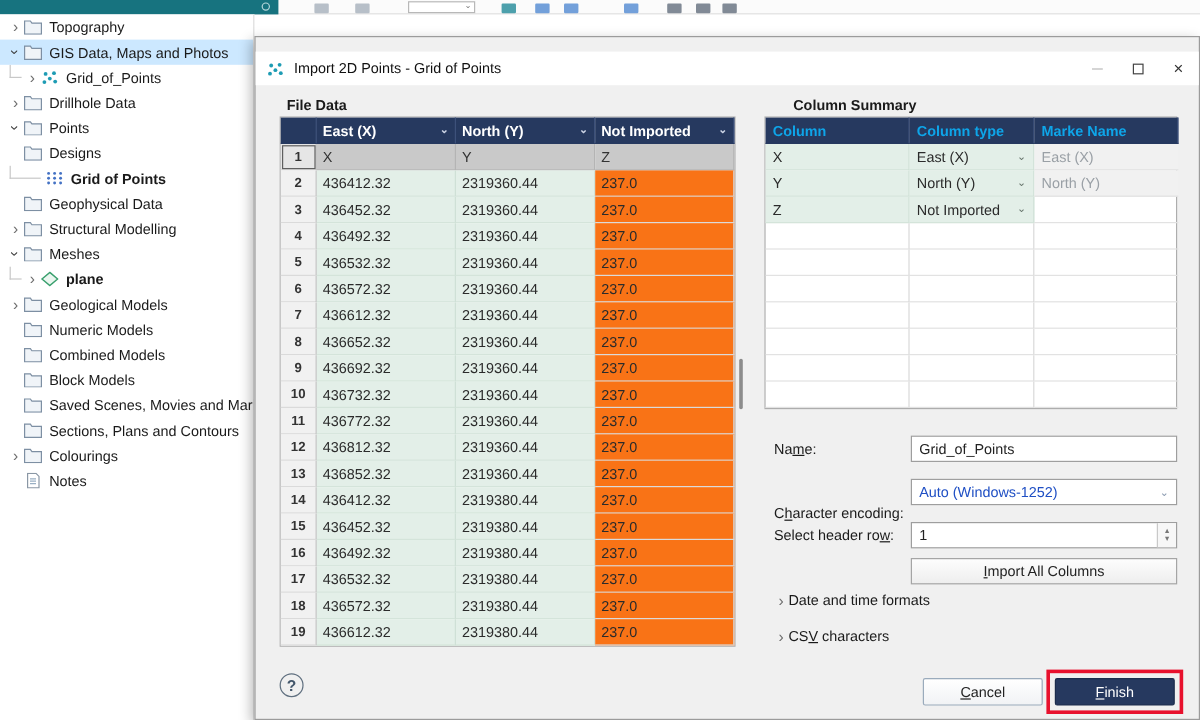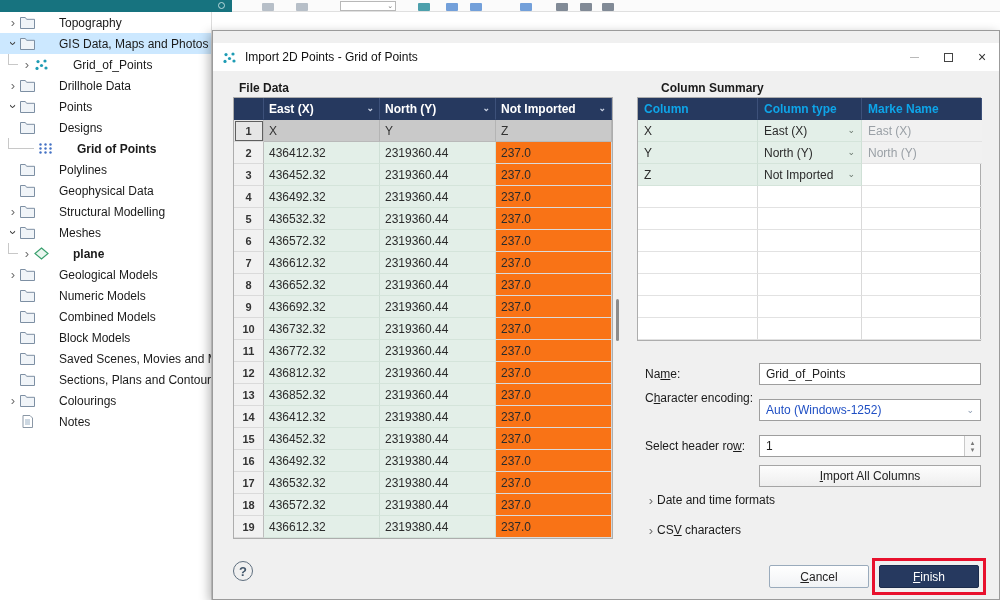--- a/index.html
+++ b/index.html
@@ -18,21 +18,21 @@
 .sidebar{position:absolute;left:0;top:12px;width:212px;height:588px;background:#fff;overflow:hidden;border-right:1px solid #dcdcdc}
 .tree-item{display:flex;align-items:center;height:21px;white-space:nowrap;padding-left:6px;overflow:hidden}
 .tree-item.selected{background:var(--selected,#cce8ff)}
 .tree-item.bold .tlabel{font-weight:bold}
 .chev{width:14px;min-width:14px;display:inline-flex;justify-content:center;color:#6e6e6e;font-size:13px;line-height:13px}
 .chev.down{transform:rotate(90deg);color:#3c3c3c}
 .chev.hidden{visibility:hidden}
 .elbow{width:10px;min-width:10px;height:11px;border-left:1px solid #c8c8c8;border-bottom:1px solid #c8c8c8;align-self:flex-start;margin:0 2px 0 2px}
 .elbow.wide{width:26px;min-width:26px;margin-right:4px}
 .ticon{width:15px;min-width:15px;height:13px;display:inline-flex;margin-right:5px}
-.tlabel{margin-left:19px}
+.tlabel{margin-left:1px}
 
 
 .dialog{position:absolute;left:212px;top:30px;width:788px;height:570px;background:#f0f0f0;border:1px solid #9b9b9b;box-shadow:-3px 3px 10px rgba(0,0,0,.28)}
 .dlg-title{position:absolute;left:0;top:12px;width:100%;height:28px;background:#fff;display:flex;align-items:center;padding-left:9px}
 .dlg-title .ticon{margin-right:8px}
 .dlg-title-text{color:#111}
 .dlg-controls{position:absolute;right:0;top:0;height:28px;display:flex}
 .dlg-btn{width:34px;height:28px;display:flex;align-items:center;justify-content:center;color:#333;font-size:14px}
 .min-glyph{width:9px;height:1px;background:#b9b9b9}
 .max-glyph{width:9px;height:9px;border:1px solid #444}
@@ -64,21 +64,21 @@
 .cs-cell.c2{width:104px;min-width:104px;justify-content:space-between}
 .cs-cell.c3{width:120px;min-width:120px;border-right:none}
 .cs-row.head .cs-cell{background:var(--navy,#26395f);color:#0ea5e9;border-right:1px solid #3d517a;border-bottom:1px solid var(--navy,#26395f);font-weight:600}
 .cs-cell.green{background:var(--green,#e3efe8);border-right:1px solid #cfe0d6;border-bottom:1px solid #d4e4da}
 .cs-cell.dis{background:#f1f1f1;color:#9aa0a6}
 
 
 .fld-label{position:absolute;left:432px}
 .inp{position:absolute;left:546px;width:222px;height:22px;background:#fff;border:1px solid #9e9e9e;display:flex;align-items:center;padding:0 6px;color:#222}
 #nameLabel{top:336px}      #nameInput{top:332px}
-#encLabel{top:360px}       #encInput{top:368px;color:var(--link,#1f4fc4);justify-content:space-between}
+#encLabel{top:390px}       #encInput{top:368px;color:var(--link,#1f4fc4);justify-content:space-between}
 #hdrLabel{top:408px}       #hdrInput{top:404px;padding-right:0}
 .combo-chev{color:#8a9ab0;font-size:9px}
 .spin{margin-left:auto;width:16px;height:20px;border-left:1px solid #c9c9c9;display:flex;flex-direction:column;align-items:center;justify-content:center;color:#777;font-size:7px;line-height:7px;background:#f7f7f7}
 .btn-flat{position:absolute;left:546px;top:434px;width:222px;height:22px;border:1px solid #a5a5a5;background:linear-gradient(#fdfdfd,#eeeeee);display:flex;align-items:center;justify-content:center;color:#222}
 .collap{position:absolute;left:432px;display:flex;align-items:center}
 .collap .chev{width:12px;min-width:12px}
 #dateCollap{top:462px}
 #csvCollap{top:492px}
 
 
@@ -190,29 +190,20 @@
         </span>
         <span class="tlabel">Grid of Points</span>
       </div>
       <div class="tree-item">
         <span class="chev hidden"></span>
         <span class="ticon">
           <svg width="15" height="13" viewBox="0 0 15 13">
             <path d="M.5 1.5h4.8l1.3 1.8h7.9v9.2H.5z" fill="#f0f4f8" stroke="#7d8fa3"></path>
           </svg>
         </span>
-        <span class="tlabel">Polylines</span>
-      </div>
-      <div class="tree-item">
-        <span class="chev hidden"></span>
-        <span class="ticon">
-          <svg width="15" height="13" viewBox="0 0 15 13">
-            <path d="M.5 1.5h4.8l1.3 1.8h7.9v9.2H.5z" fill="#f0f4f8" stroke="#7d8fa3"></path>
-          </svg>
-        </span>
         <span class="tlabel">Geophysical Data</span>
       </div>
       <div class="tree-item">
         <span class="chev ">›</span>
         <span class="ticon">
           <svg width="15" height="13" viewBox="0 0 15 13">
             <path d="M.5 1.5h4.8l1.3 1.8h7.9v9.2H.5z" fill="#f0f4f8" stroke="#7d8fa3"></path>
           </svg>
         </span>
         <span class="tlabel">Structural Modelling</span>

